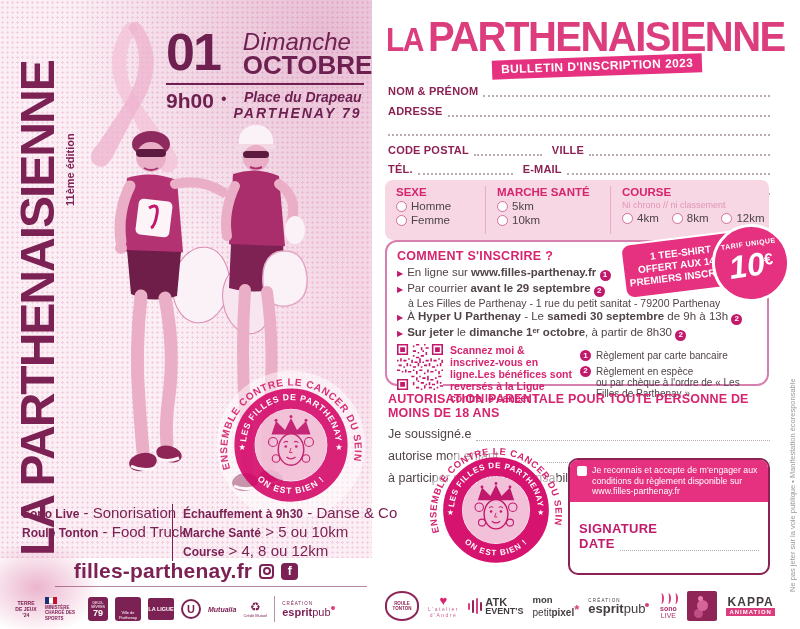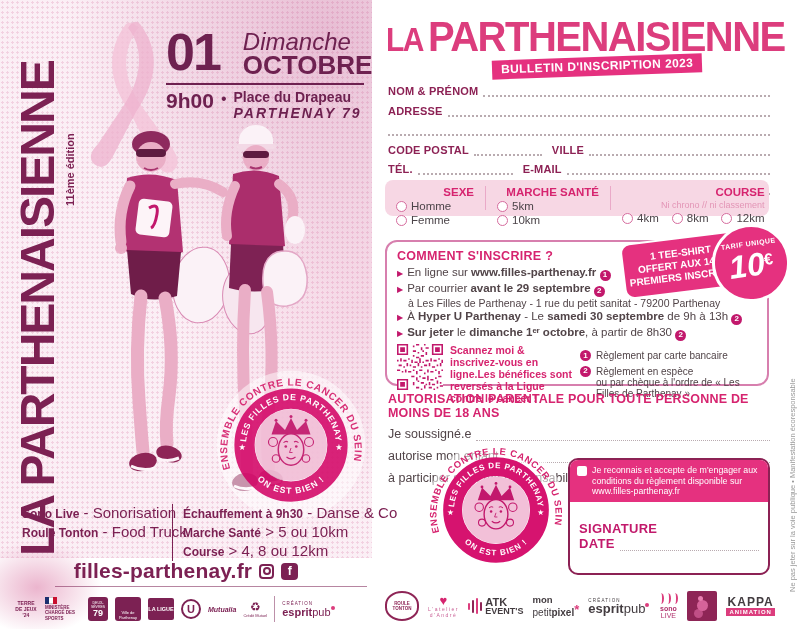--- a/index.html
+++ b/index.html
@@ -25,21 +25,21 @@
   .ribbon{position:absolute;left:78px;top:16px;}
   .date-block{position:absolute;left:166px;top:30px;width:204px;color:#6e2150;}
   .date-r1{display:flex;gap:23px;align-items:flex-start;}
   .date-day{font-size:52px;font-weight:800;line-height:44px;letter-spacing:-2px;}
   .date-weekday{font-size:24px;font-style:italic;font-weight:500;line-height:23px;}
   .date-month{font-size:26px;font-weight:800;line-height:24px;}
   .date-hr{border:none;border-top:2px solid #6e2150;margin:6px 0 4px;width:198px;}
   .date-r2{display:flex;gap:7px;align-items:flex-start;}
   .date-time{font-size:21px;font-weight:800;}
   .date-sep{font-size:16px;margin-top:1px;}
-  .date-place1{font-size:14px;font-weight:600;line-height:16px;}
+  .date-place1{font-size:14px;font-style:italic;font-weight:600;line-height:16px;text-align:right;}
   .date-place2{font-size:14px;font-style:italic;font-weight:600;letter-spacing:2px;line-height:16px;}
   .runners{position:absolute;left:50px;top:100px;}
   .badge-left{position:absolute;left:216px;top:370px;width:150px;height:150px;opacity:.93;}
   .info{position:absolute;left:22px;top:504px;width:338px;display:flex;color:#7c2153;}
   .info-left{width:150px;flex:0 0 150px;}
   .info-right{flex:1;border-left:1.5px solid #7c2153;padding-left:10px;}
   .info-line{font-size:12px;line-height:17px;white-space:nowrap;font-weight:800;}
   .info-line .lt{font-weight:400;font-size:15px;}
   .webbar{position:absolute;left:0;top:559px;width:372px;display:flex;justify-content:center;
     align-items:center;gap:7px;color:#7c2153;}
@@ -80,22 +80,22 @@
     font-size:40px;transform:scaleY(1.08);transform-origin:top left;white-space:nowrap;}
   .f-title .la{font-size:30px;margin-right:5px;}
   .f-sub{position:absolute;left:112px;top:57px;background:#e5317f;color:#fff;font-size:12px;
     font-weight:800;padding:2px 9px 3px;transform:rotate(-2deg);letter-spacing:.4px;}
   .fields{position:absolute;left:8px;top:84px;width:382px;}
   .frow{display:flex;align-items:flex-end;margin-bottom:6.5px;}
   .flabel{font-size:11px;font-weight:800;color:#8c2154;letter-spacing:.2px;white-space:nowrap;}
   .flabel.ml{margin-left:10px;}
   .dots{flex:1;border-bottom:2px dotted #b9abb0;height:11px;margin-left:5px;}
   .dots.f70{flex:0 0 68px;} .dots.f95{flex:0 0 95px;}
-  .options{position:absolute;left:5px;top:180px;width:384px;height:36px;background:#f7d7e4;
-    border-radius:8px;display:flex;padding:6px 0;box-sizing:border-box;text-align:right;}
+  .options{position:absolute;left:5px;top:180px;width:384px;height:60px;background:#f7d7e4;
+    border-radius:8px;display:flex;padding:6px 0;box-sizing:border-box;}
   .ocol{padding:0 11px;box-sizing:border-box;}
   .ocol + .ocol{border-left:1.5px solid #eaa9c8;}
   .ocol.c1{flex:0 0 100px;} .ocol.c2{flex:0 0 125px;} .ocol.c3{flex:1;}
   .otitle{font-size:11.5px;font-weight:800;color:#d6246f;margin-bottom:2px;}
   .onote{font-size:9px;color:#e395b6;margin-bottom:2px;}
   .oopt{display:flex;align-items:center;gap:4px;font-size:11.5px;color:#4c4449;line-height:13.5px;}
   .radio{width:9px;height:9px;border:1.5px solid #d66c9e;border-radius:50%;background:#fff;flex:0 0 9px;}
   .course-opts{display:flex;gap:13px;margin-top:2px;}
   .howto{position:absolute;left:5px;top:240px;width:384px;height:146px;background:#fff;
     border:2px solid #d77fae;border-radius:12px;box-sizing:border-box;padding:7px 10px 5px;}

